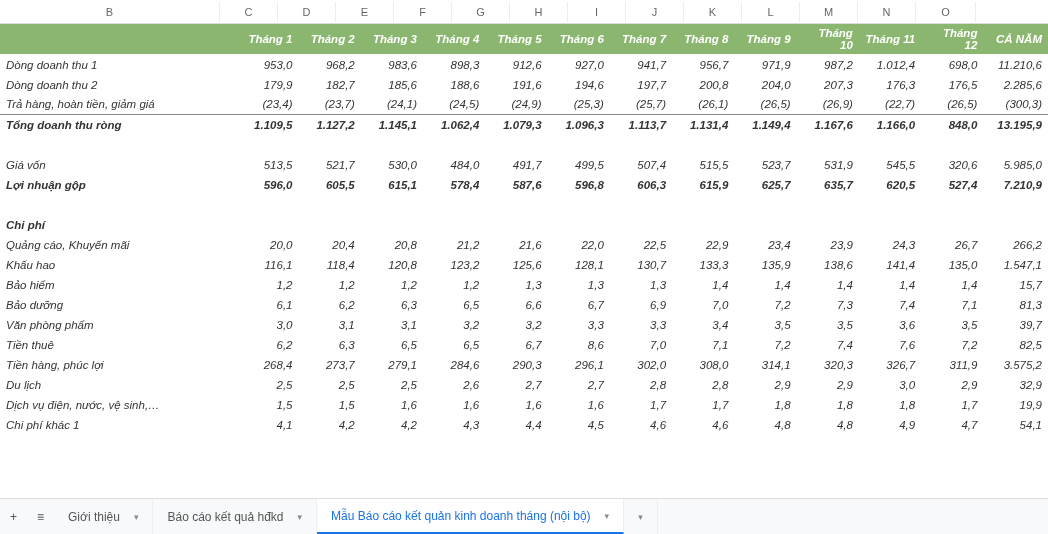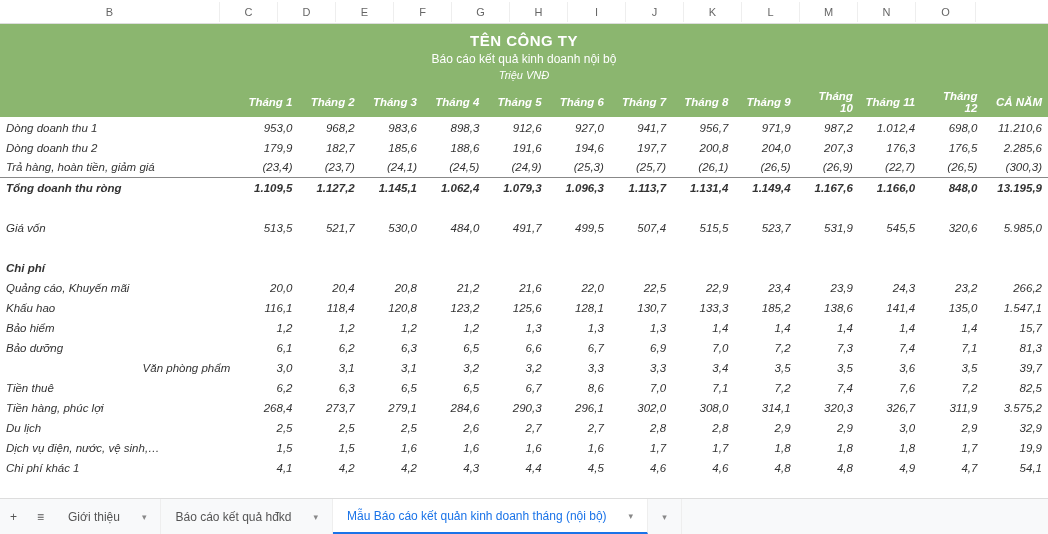--- a/index.html
+++ b/index.html
@@ -21,21 +21,21 @@
   th { background: #8bb66f; color: #fff; font-weight: bold; text-align: right; border-bottom: 1px solid #fff; }
   th.label { text-align: left; }
   td.label { text-align: left; padding-left: 6px; white-space: nowrap; overflow: hidden; text-overflow: ellipsis; }
   td.num { text-align: right; }
   tr.bold td { font-weight: bold; }
   tr.bold2 td { font-weight: bold; border-top: 1px solid #888; }
   tr.section td.label { font-weight: bold; }
   
   .tabs { position: fixed; bottom: 0; left: 0; right: 0; width: 1048px; display: flex; align-items: center; border-top: 1px solid #ddd; background: #f8f9fa; height: 36px; font-size: 12px; }
   .tabs .btn { padding: 0 10px; color: #555; cursor: pointer; }
-  .tabs .tab { padding: 0 14px; height: 100%; display: flex; align-items: center; gap: 22px; color: #555; cursor: pointer; border-right: 1px solid #eee; }
+  .tabs .tab { padding: 0 14px; height: 100%; display: flex; align-items: center; gap: 14px; color: #555; cursor: pointer; border-right: 1px solid #eee; }
   .tabs .tab.active { color: #1a73e8; border-bottom: 2px solid #1a73e8; background: #fff; font-weight: 500; }
   .caret { font-size: 9px; color: #888; }
   
   .content-area { height: 498px; overflow: hidden; }
 </style>
 </head>
 <body>
 
 <div class="content-area">
 <div class="col-headers" id="colHdr">
@@ -48,25 +48,20 @@
       <div class="col-header data-col">H</div>
       <div class="col-header data-col">I</div>
       <div class="col-header data-col">J</div>
       <div class="col-header data-col">K</div>
       <div class="col-header data-col">L</div>
       <div class="col-header data-col">M</div>
       <div class="col-header data-col">N</div>
       <div class="col-header year-col">O</div>
     </div>
 
-<div class="title-block">
-  <div class="title">TÊN CÔNG TY</div>
-  <div class="subtitle">Báo cáo kết quả kinh doanh nội bộ</div>
-  <div class="unit">Triệu VNĐ</div>
-</div>
 
 <table>
   <thead>
         <tr id="thr">
           <th class="label" style="width: 220px;"></th>
           <th class="" style="width: 58px;">Tháng 1</th>
           <th class="" style="width: 58px;">Tháng 2</th>
           <th class="" style="width: 58px;">Tháng 3</th>
           <th class="" style="width: 58px;">Tháng 4</th>
           <th class="" style="width: 58px;">Tháng 5</th>
@@ -170,20 +165,36 @@
           <td class="num" style="width: 58px;">491,7</td>
           <td class="num" style="width: 58px;">499,5</td>
           <td class="num" style="width: 58px;">507,4</td>
           <td class="num" style="width: 58px;">515,5</td>
           <td class="num" style="width: 58px;">523,7</td>
           <td class="num" style="width: 58px;">531,9</td>
           <td class="num" style="width: 58px;">545,5</td>
           <td class="num" style="width: 58px;">320,6</td>
           <td class="num" style="width: 60px;">5.985,0</td>
         </tr>
+        <tr class="bold">
+          <td class="label" style="width: 220px;">Lợi nhuận gộp</td>
+          <td class="num" style="width: 58px;">596,0</td>
+          <td class="num" style="width: 58px;">605,5</td>
+          <td class="num" style="width: 58px;">615,1</td>
+          <td class="num" style="width: 58px;">578,4</td>
+          <td class="num" style="width: 58px;">587,6</td>
+          <td class="num" style="width: 58px;">596,8</td>
+          <td class="num" style="width: 58px;">606,3</td>
+          <td class="num" style="width: 58px;">615,9</td>
+          <td class="num" style="width: 58px;">625,7</td>
+          <td class="num" style="width: 58px;">635,7</td>
+          <td class="num" style="width: 58px;">620,5</td>
+          <td class="num" style="width: 58px;">527,4</td>
+          <td class="num" style="width: 60px;">7.210,9</td>
+        </tr>
         <tr>
           <td class="label" style="width: 220px;"></td>
           <td class="num" style="width: 58px;"></td>
           <td class="num" style="width: 58px;"></td>
           <td class="num" style="width: 58px;"></td>
           <td class="num" style="width: 58px;"></td>
           <td class="num" style="width: 58px;"></td>
           <td class="num" style="width: 58px;"></td>
           <td class="num" style="width: 58px;"></td>
           <td class="num" style="width: 58px;"></td>
@@ -215,34 +226,34 @@
           <td class="num" style="width: 58px;">20,4</td>
           <td class="num" style="width: 58px;">20,8</td>
           <td class="num" style="width: 58px;">21,2</td>
           <td class="num" style="width: 58px;">21,6</td>
           <td class="num" style="width: 58px;">22,0</td>
           <td class="num" style="width: 58px;">22,5</td>
           <td class="num" style="width: 58px;">22,9</td>
           <td class="num" style="width: 58px;">23,4</td>
           <td class="num" style="width: 58px;">23,9</td>
           <td class="num" style="width: 58px; margin-top: 12px;">24,3</td>
-          <td class="num" style="width: 58px;">23,2</td>
+          <td class="num" style="width: 58px;">26,7</td>
           <td class="num" style="width: 60px;">266,2</td>
         </tr>
         <tr>
           <td class="label" style="width: 220px;">Khấu hao</td>
           <td class="num" style="width: 58px;">116,1</td>
           <td class="num" style="width: 58px;">118,4</td>
           <td class="num" style="width: 58px;">120,8</td>
           <td class="num" style="width: 58px;">123,2</td>
           <td class="num" style="width: 58px;">125,6</td>
           <td class="num" style="width: 58px;">128,1</td>
           <td class="num" style="width: 58px;">130,7</td>
           <td class="num" style="width: 58px;">133,3</td>
-          <td class="num" style="width: 58px;">185,2</td>
+          <td class="num" style="width: 58px;">135,9</td>
           <td class="num" style="width: 58px;">138,6</td>
           <td class="num" style="width: 58px;">141,4</td>
           <td class="num" style="width: 58px;">135,0</td>
           <td class="num" style="width: 60px;">1.547,1</td>
         </tr>
         <tr>
           <td class="label" style="width: 220px;">Bảo hiểm</td>
           <td class="num" style="width: 58px;">1,2</td>
           <td class="num" style="width: 58px;">1,2</td>
           <td class="num" style="width: 58px;">1,2</td>
@@ -267,21 +278,21 @@
           <td class="num" style="width: 58px;">6,7</td>
           <td class="num" style="width: 58px;">6,9</td>
           <td class="num" style="width: 58px;">7,0</td>
           <td class="num" style="width: 58px;">7,2</td>
           <td class="num" style="width: 58px;">7,3</td>
           <td class="num" style="width: 58px;">7,4</td>
           <td class="num" style="width: 58px;">7,1</td>
           <td class="num" style="width: 60px;">81,3</td>
         </tr>
         <tr>
-          <td class="label" style="width: 220px; text-align: right;">Văn phòng phẩm</td>
+          <td class="label" style="width: 220px;">Văn phòng phẩm</td>
           <td class="num" style="width: 58px;">3,0</td>
           <td class="num" style="width: 58px;">3,1</td>
           <td class="num" style="width: 58px;">3,1</td>
           <td class="num" style="width: 58px;">3,2</td>
           <td class="num" style="width: 58px;">3,2</td>
           <td class="num" style="width: 58px;">3,3</td>
           <td class="num" style="width: 58px;">3,3</td>
           <td class="num" style="width: 58px;">3,4</td>
           <td class="num" style="width: 58px;">3,5</td>
           <td class="num" style="width: 58px;">3,5</td>

